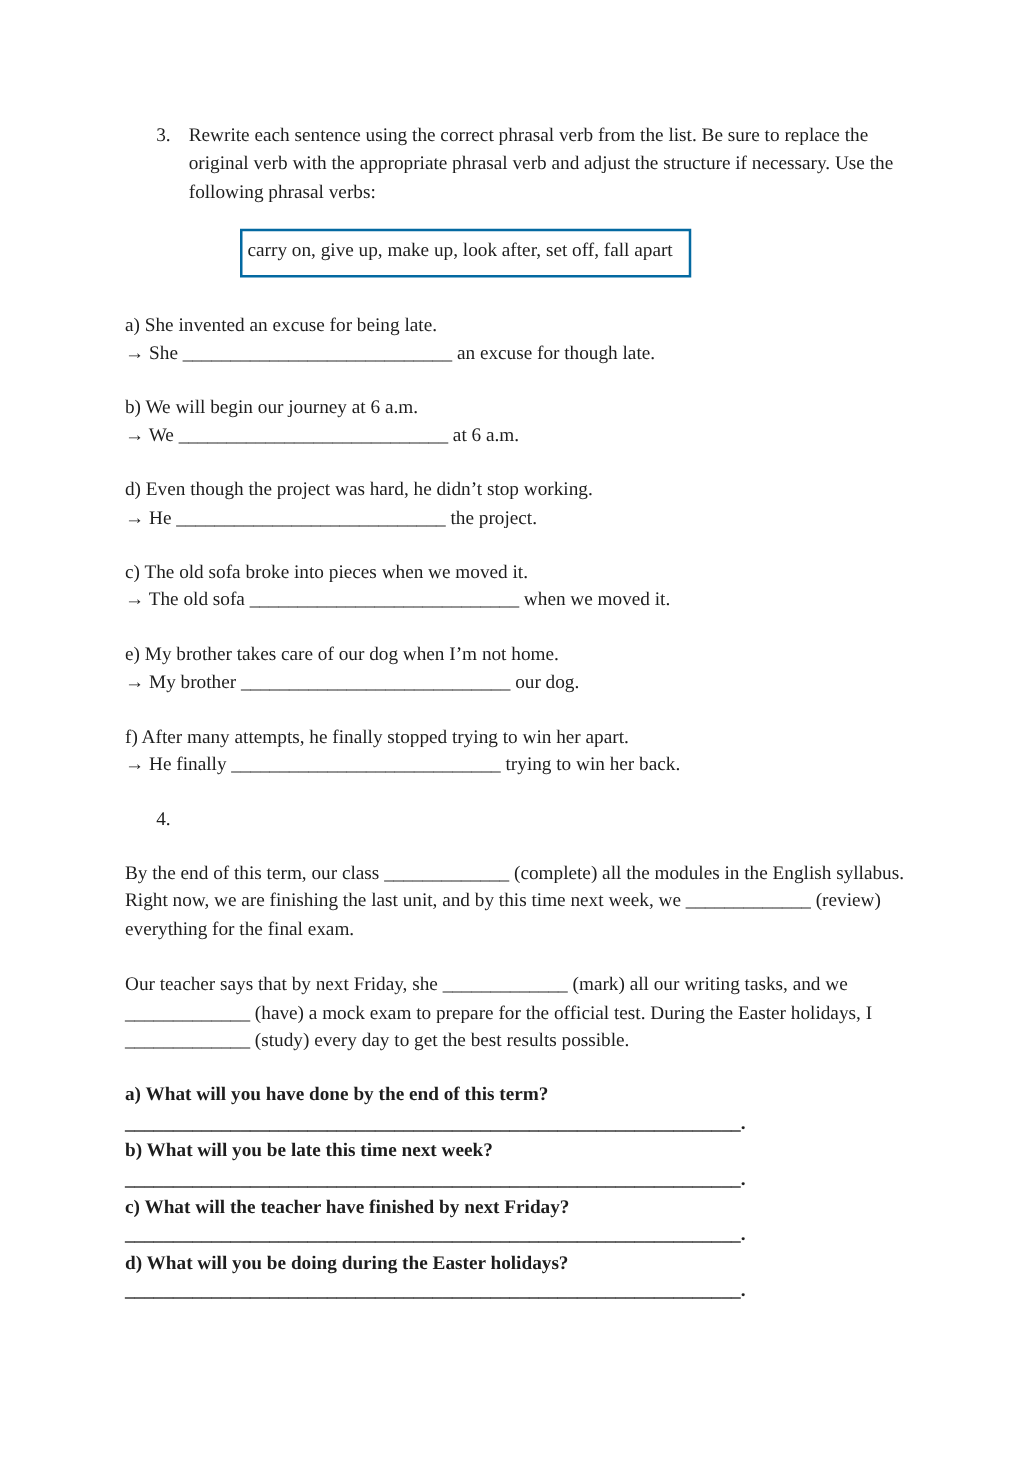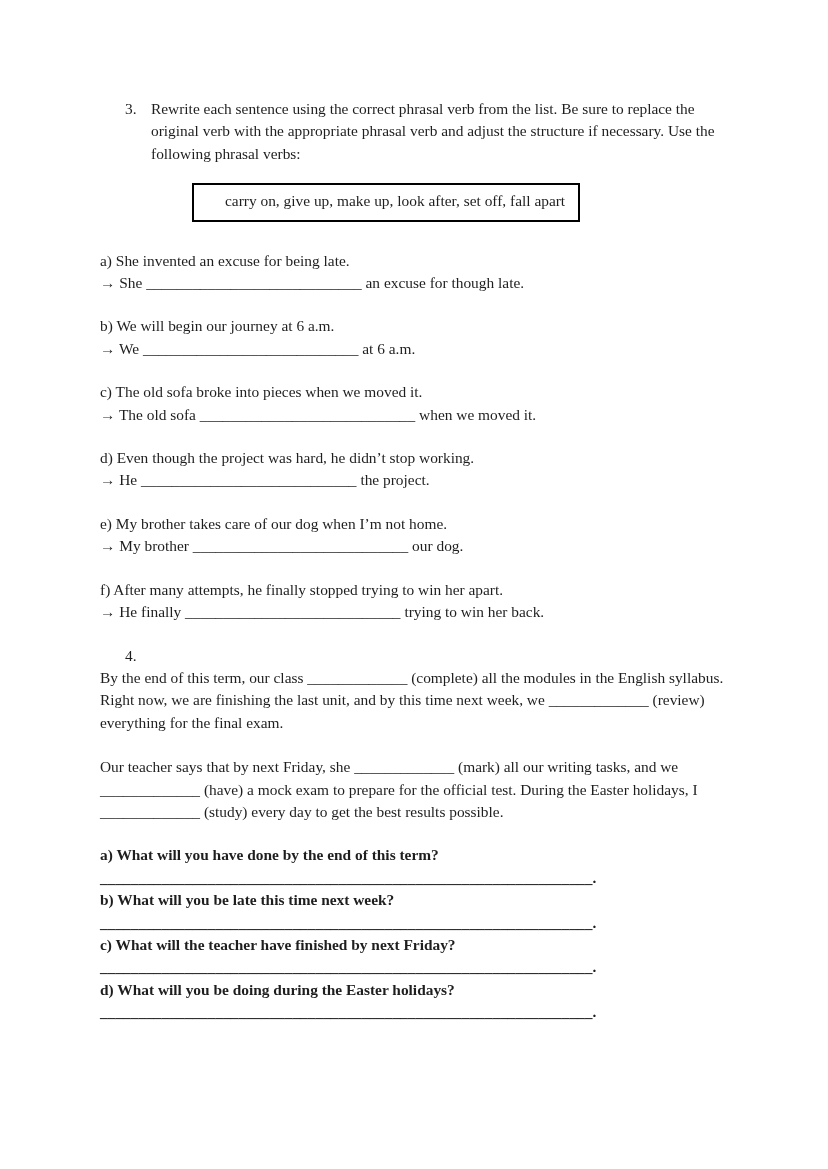--- a/index.html
+++ b/index.html
@@ -16,31 +16,31 @@
   }
   .content { padding: 98px 80px 0 100px; }
 
   .numbered { display: flex; margin-left: 25px; }
   .numbered .num { flex: 0 0 26px; }
   .instr3-text { max-width: 566px; }
   .instr4-text { max-width: 560px; }
 
   .verb-box {
     width: fit-content;
-    border: 2px solid #000000;
-    padding: 5px 13px 7px 31px;
+    border: 2px solid #0369a1;
+    padding: 5px 13px 7px 4px;
     margin: 18px 0 28px 92px;
     white-space: nowrap;
   }
 
   .item { margin-bottom: 21px; }
   .item-line1, .item-line2 { white-space: nowrap; }
 
   .instr4 { margin-top: 4px; }
-  .para { max-width: 648px; }
+  .para { margin-top: 21px; max-width: 648px; }
   .para + .para { margin-top: 22px; }
 
   .qa-section { margin-top: 21px; font-weight: bold; }
   .qa { margin: 0; }
   .q-line { white-space: nowrap; }
   .answer-line { white-space: nowrap; letter-spacing: 0; }
 </style>
 </head>
 <body>
 
@@ -79,41 +79,41 @@
         <div class="item-line2">
           <span>→</span>
           <span>We</span>
           <span>____________________________</span>
           <span>at 6 a.m.</span>
         </div>
       </div>
 
       <div class="item">
         <div class="item-line1">
+          <span>d)</span>
+          <span>Even though the project was hard, he didn’t stop working.</span>
+        </div>
+        <div class="item-line2">
+          <span>→</span>
+          <span>He</span>
+          <span>____________________________</span>
+          <span>the project.</span>
+        </div>
+      </div>
+
+      <div class="item">
+        <div class="item-line1">
           <span>c)</span>
           <span>The old sofa broke into pieces when we moved it.</span>
         </div>
         <div class="item-line2">
           <span>→</span>
           <span>The old sofa</span>
           <span>____________________________</span>
           <span>when we moved it.</span>
-        </div>
-      </div>
-
-      <div class="item">
-        <div class="item-line1">
-          <span>d)</span>
-          <span>Even though the project was hard, he didn’t stop working.</span>
-        </div>
-        <div class="item-line2">
-          <span>→</span>
-          <span>He</span>
-          <span>____________________________</span>
-          <span>the project.</span>
         </div>
       </div>
 
       <div class="item">
         <div class="item-line1">
           <span>e)</span>
           <span>My brother takes care of our dog when I’m not home.</span>
         </div>
         <div class="item-line2">
           <span>→</span>

